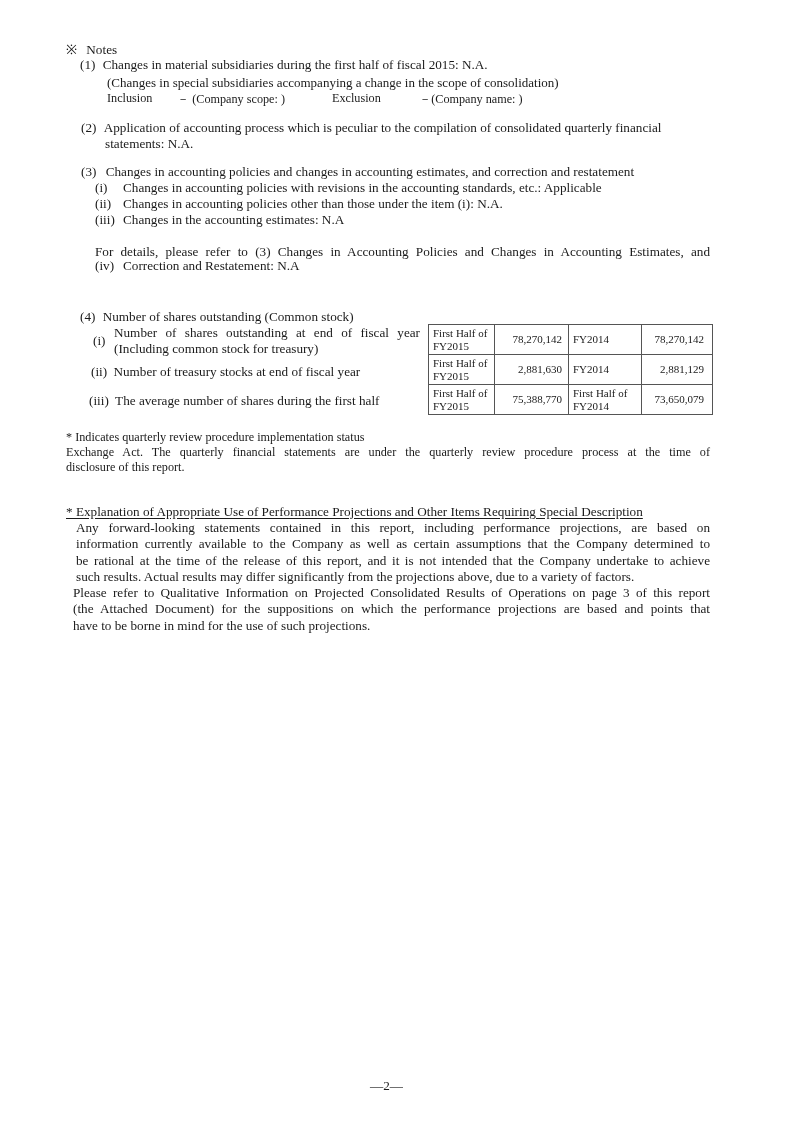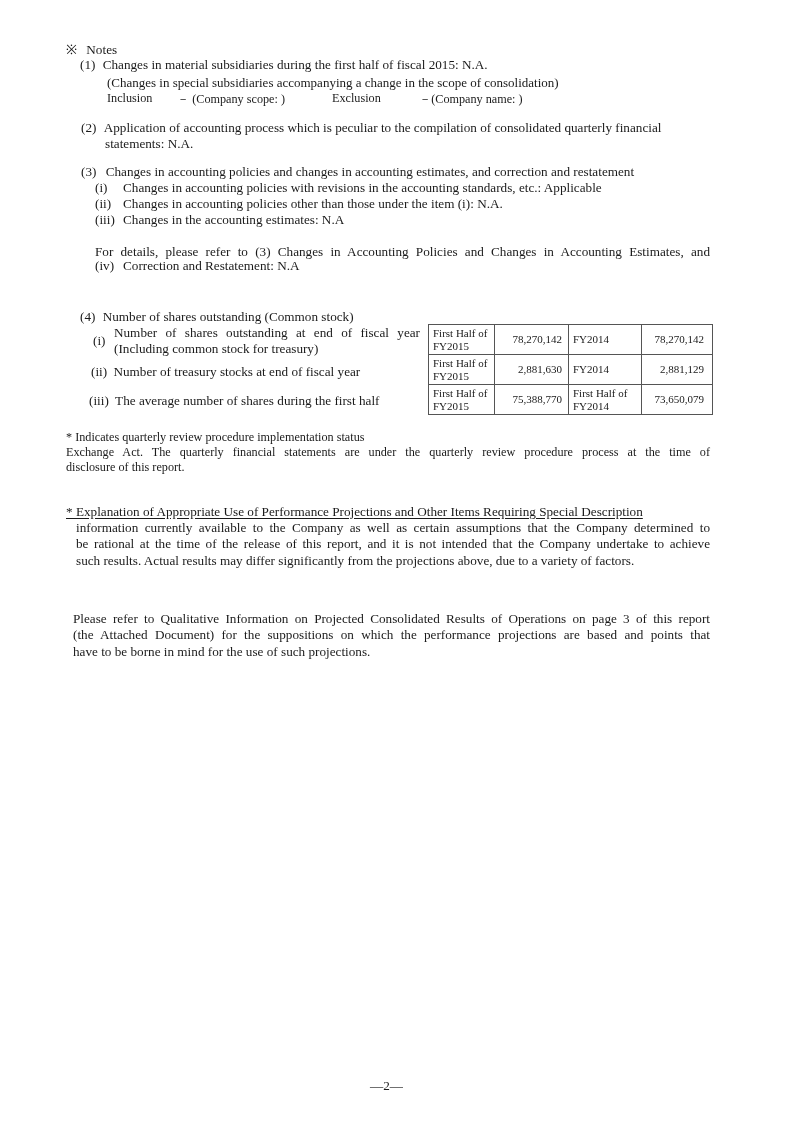--- a/index.html
+++ b/index.html
@@ -113,23 +113,24 @@
   </table>
 
 <div class="abs f12" style="left:66px; top:430px;">* Indicates quarterly review procedure implementation status</div>
 <div class="abs f12" style="left:66px; top:445px; width:644px; line-height:14.5px;">
   <span class="jline">Exchange Act. The quarterly financial statements are under the quarterly review procedure process at the time of</span>
   <span class="jline last">disclosure of this report.</span>
 </div>
 
 <div class="abs f13 underline" style="left:66px; top:504px;">* Explanation of Appropriate Use of Performance Projections and Other Items Requiring Special Description</div>
 <div class="abs f13" style="left:76px; top:520px; width:634px; line-height:16.3px;">
+  <span class="jline">Any forward-looking statements contained in this report, including performance projections, are based on</span>
   <span class="jline">information currently available to the Company as well as certain assumptions that the Company determined to</span>
   <span class="jline">be rational at the time of the release of this report, and it is not intended that the Company undertake to achieve</span>
   <span class="jline last">such results. Actual results may differ significantly from the projections above, due to a variety of factors.</span>
 </div>
-<div class="abs f13" style="left:73px; top:585px; width:637px; line-height:16.3px;margin-top:26px;">
+<div class="abs f13" style="left:73px; top:585px; width:637px; line-height:16.3px;">
   <span class="jline">Please refer to Qualitative Information on Projected Consolidated Results of Operations on page 3 of this report</span>
   <span class="jline">(the Attached Document) for the suppositions on which the performance projections are based and points that</span>
   <span class="jline last">have to be borne in mind for the use of such projections.</span>
 </div>
 
 <div class="abs f13" style="left:370px; top:1078px;">―2―</div>
 
 </body></html>

